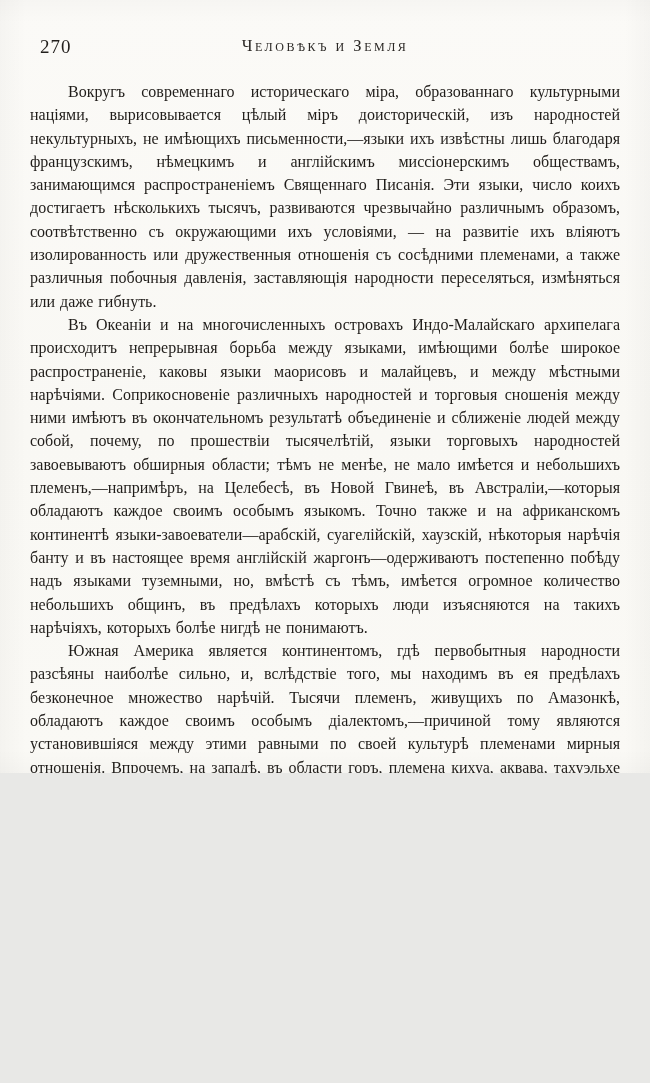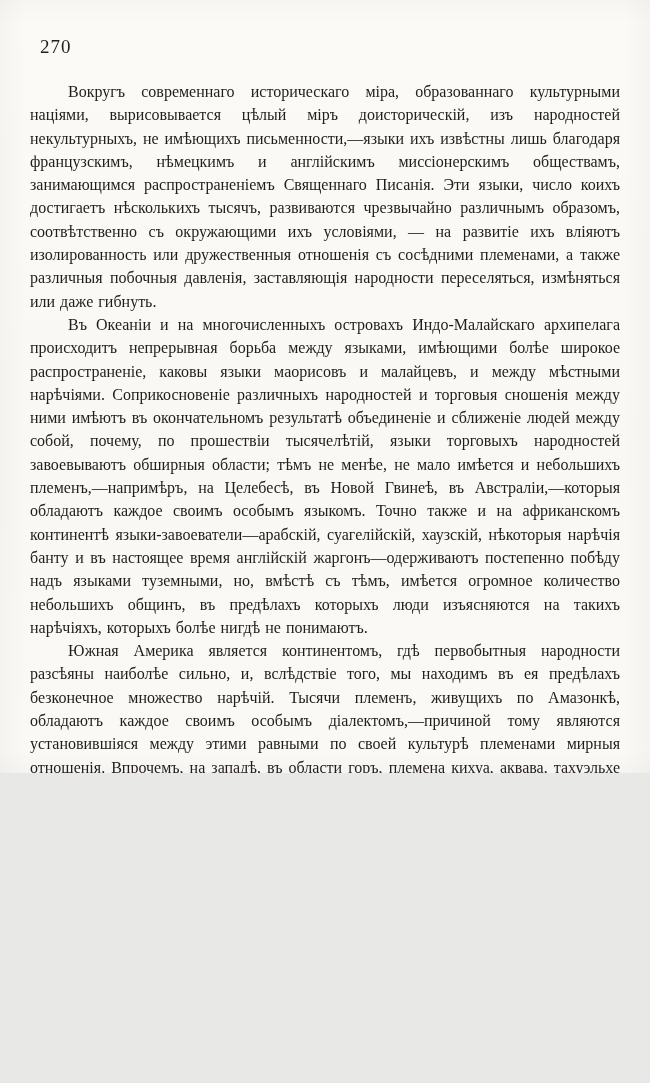--- a/index.html
+++ b/index.html
@@ -67,20 +67,21 @@
   }
 </style>
 </head>
 <body>
 
 <div class="page">
   <div class="paper-vignette"></div>
 
   <div class="running-header">
     <span class="page-number">270</span>
+    <span class="running-title">Человѣкъ и Земля</span>
   </div>
 
   <div class="body-text">
     <p>Вокругъ современнаго историческаго міра, образованнаго культурными націями, вырисовывается цѣлый міръ доисторическій, изъ народностей некультурныхъ, не имѣющихъ письменности,—языки ихъ извѣстны лишь благодаря французскимъ, нѣмецкимъ и англійскимъ миссіонерскимъ обществамъ, занимающимся распространеніемъ Священнаго Писанія. Эти языки, число коихъ достигаетъ нѣсколькихъ тысячъ, развиваются чрезвычайно различнымъ образомъ, соотвѣтственно съ окружающими ихъ условіями, — на развитіе ихъ вліяютъ изолированность или дружественныя отношенія съ сосѣдними племенами, а также различныя побочныя давленія, заставляющія народности переселяться, измѣняться или даже гибнуть.</p>
     <p>Въ Океаніи и на многочисленныхъ островахъ Индо-Малайскаго архипелага происходитъ непрерывная борьба между языками, имѣющими болѣе широкое распространеніе, каковы языки маорисовъ и малайцевъ, и между мѣстными нарѣчіями. Соприкосновеніе различныхъ народностей и торговыя сношенія между ними имѣютъ въ окончательномъ результатѣ объединеніе и сближеніе людей между собой, почему, по прошествіи тысячелѣтій, языки торговыхъ народностей завоевываютъ обширныя области; тѣмъ не менѣе, не мало имѣется и небольшихъ племенъ,—напримѣръ, на Целебесѣ, въ Новой Гвинеѣ, въ Австраліи,—которыя обладаютъ каждое своимъ особымъ языкомъ. Точно также и на африканскомъ континентѣ языки-завоеватели—арабскій, суагелійскій, хаузскій, нѣкоторыя нарѣчія банту и въ настоящее время англійскій жаргонъ—одерживаютъ постепенно побѣду надъ языками туземными, но, вмѣстѣ съ тѣмъ, имѣется огромное количество небольшихъ общинъ, въ предѣлахъ которыхъ люди изъясняются на такихъ нарѣчіяхъ, которыхъ болѣе нигдѣ не понимаютъ.</p>
     <p>Южная Америка является континентомъ, гдѣ первобытныя народности разсѣяны наиболѣе сильно, и, вслѣдствіе того, мы находимъ въ ея предѣлахъ безконечное множество нарѣчій. Тысячи племенъ, живущихъ по Амазонкѣ, обладаютъ каждое своимъ особымъ діалектомъ,—причиной тому являются установившіяся между этими равными по своей культурѣ племенами мирныя отношенія. Впрочемъ, на западѣ, въ области горъ, племена кихуа, аквава, тахуэльхе обладали ранѣе большими завоевательными стремленіями, почему и языкъ ихъ получалъ широкое распространеніе; точно также и въ центральной Бразиліи, благодаря постоянному движенію по рѣкамъ лодочниковъ племени гуарани, языкъ этого племени распространился и заслужилъ названіе «lingoa geral». Наконецъ, въ Сѣверной Америкѣ языки краснокожихъ племенъ были въ такой же непрестанной борьбѣ между собой, какъ и сами племена, и можно констатировать, что многіе изъ нихъ, повидимому, совершенно исчезаютъ: въ Калифорніи, въ Орегонѣ и по всему тихоокеанскому склону</p>
   </div>
 </div>
 
 </body></html>

